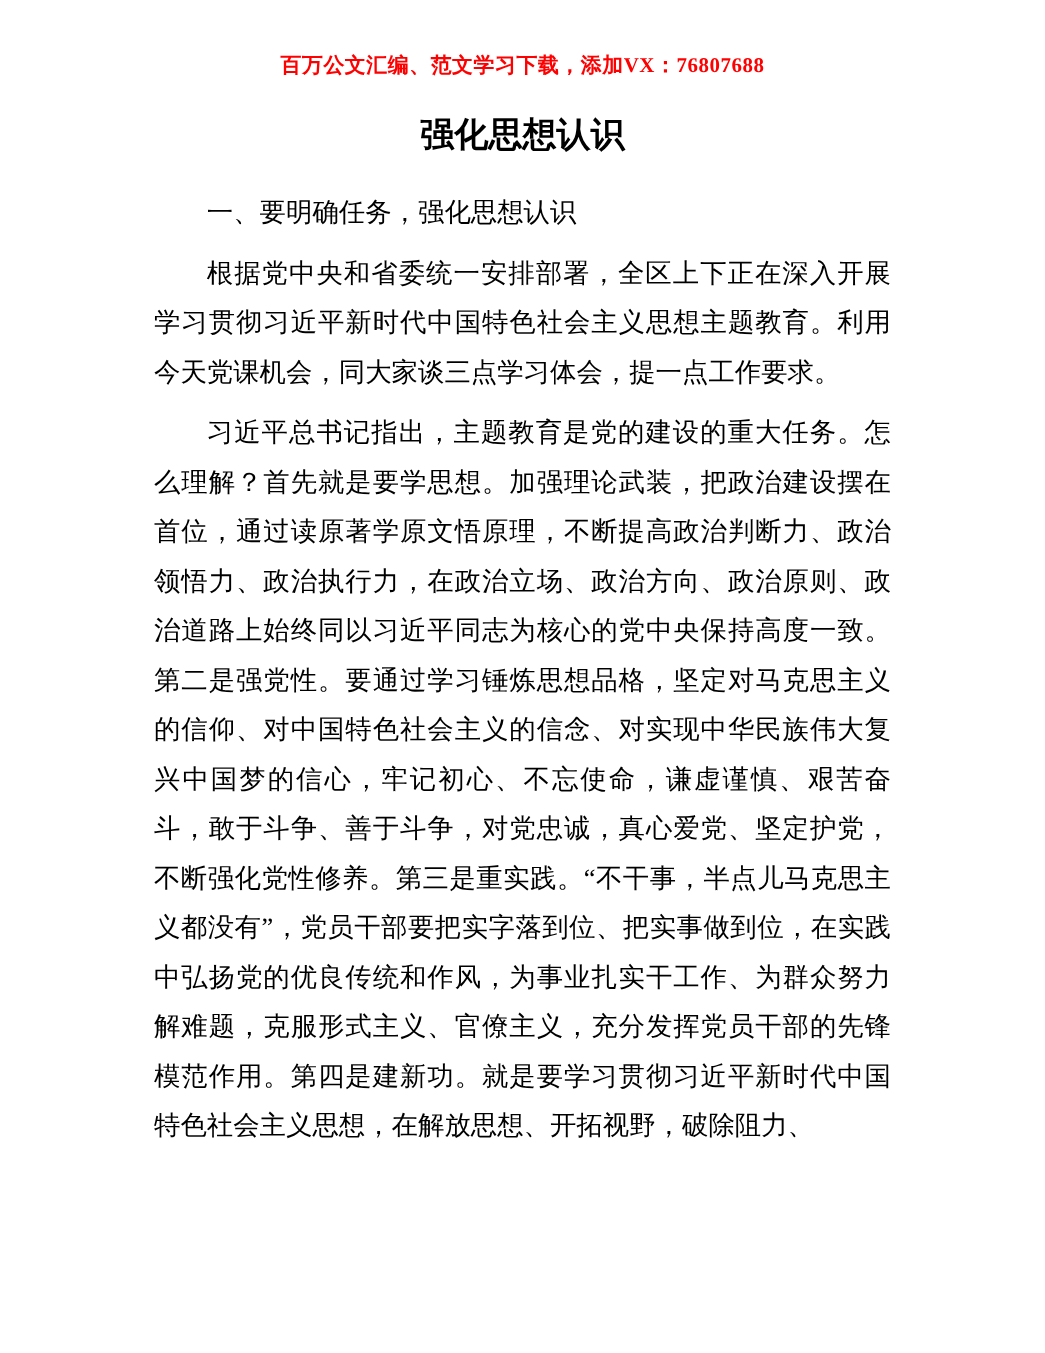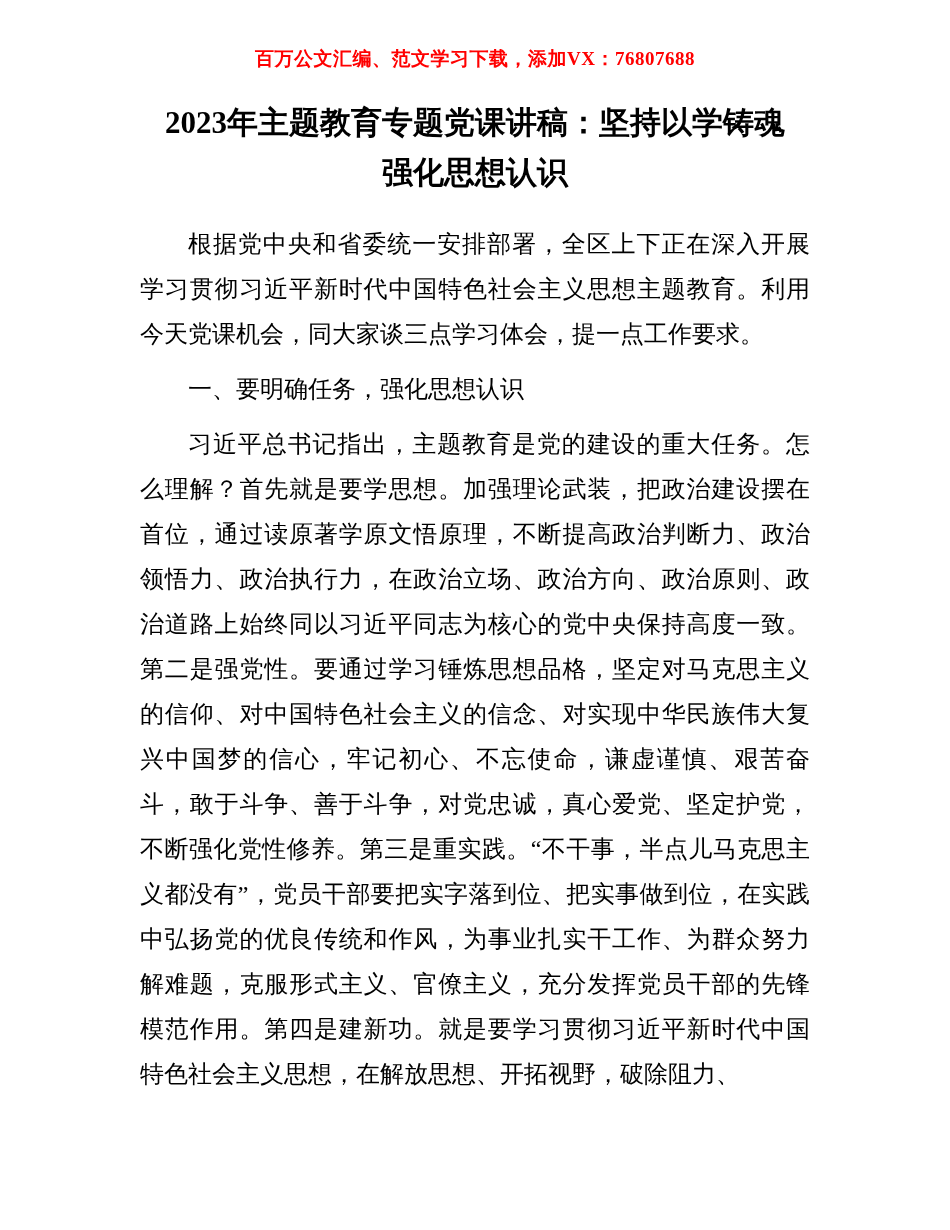--- a/index.html
+++ b/index.html
@@ -48,23 +48,22 @@
   }
 </style>
 </head>
 <body>
 
 <div class="page">
 
   <div class="header-notice">百万公文汇编、范文学习下载，添加VX：76807688</div>
 
   <h1 class="doc-title">
-    <span class="title-line">2023年主题教育专题党课讲稿：坚持以学铸魂</span>
     <span class="title-line">强化思想认识</span>
   </h1>
 
   <div class="doc-body">
+    <p>一、要明确任务，强化思想认识</p>
     <p>根据党中央和省委统一安排部署，全区上下正在深入开展学习贯彻习近平新时代中国特色社会主义思想主题教育。利用今天党课机会，同大家谈三点学习体会，提一点工作要求。</p>
-    <p>一、要明确任务，强化思想认识</p>
     <p>习近平总书记指出，主题教育是党的建设的重大任务。怎么理解？首先就是要学思想。加强理论武装，把政治建设摆在首位，通过读原著学原文悟原理，不断提高政治判断力、政治领悟力、政治执行力，在政治立场、政治方向、政治原则、政治道路上始终同以习近平同志为核心的党中央保持高度一致。第二是强党性。要通过学习锤炼思想品格，坚定对马克思主义的信仰、对中国特色社会主义的信念、对实现中华民族伟大复兴中国梦的信心，牢记初心、不忘使命，谦虚谨慎、艰苦奋斗，敢于斗争、善于斗争，对党忠诚，真心爱党、坚定护党，不断强化党性修养。第三是重实践。“不干事，半点儿马克思主义都没有”，党员干部要把实字落到位、把实事做到位，在实践中弘扬党的优良传统和作风，为事业扎实干工作、为群众努力解难题，克服形式主义、官僚主义，充分发挥党员干部的先锋模范作用。第四是建新功。就是要学习贯彻习近平新时代中国特色社会主义思想，在解放思想、开拓视野，破除阻力、</p>
   </div>
 
 </div>
 
 </body></html>

